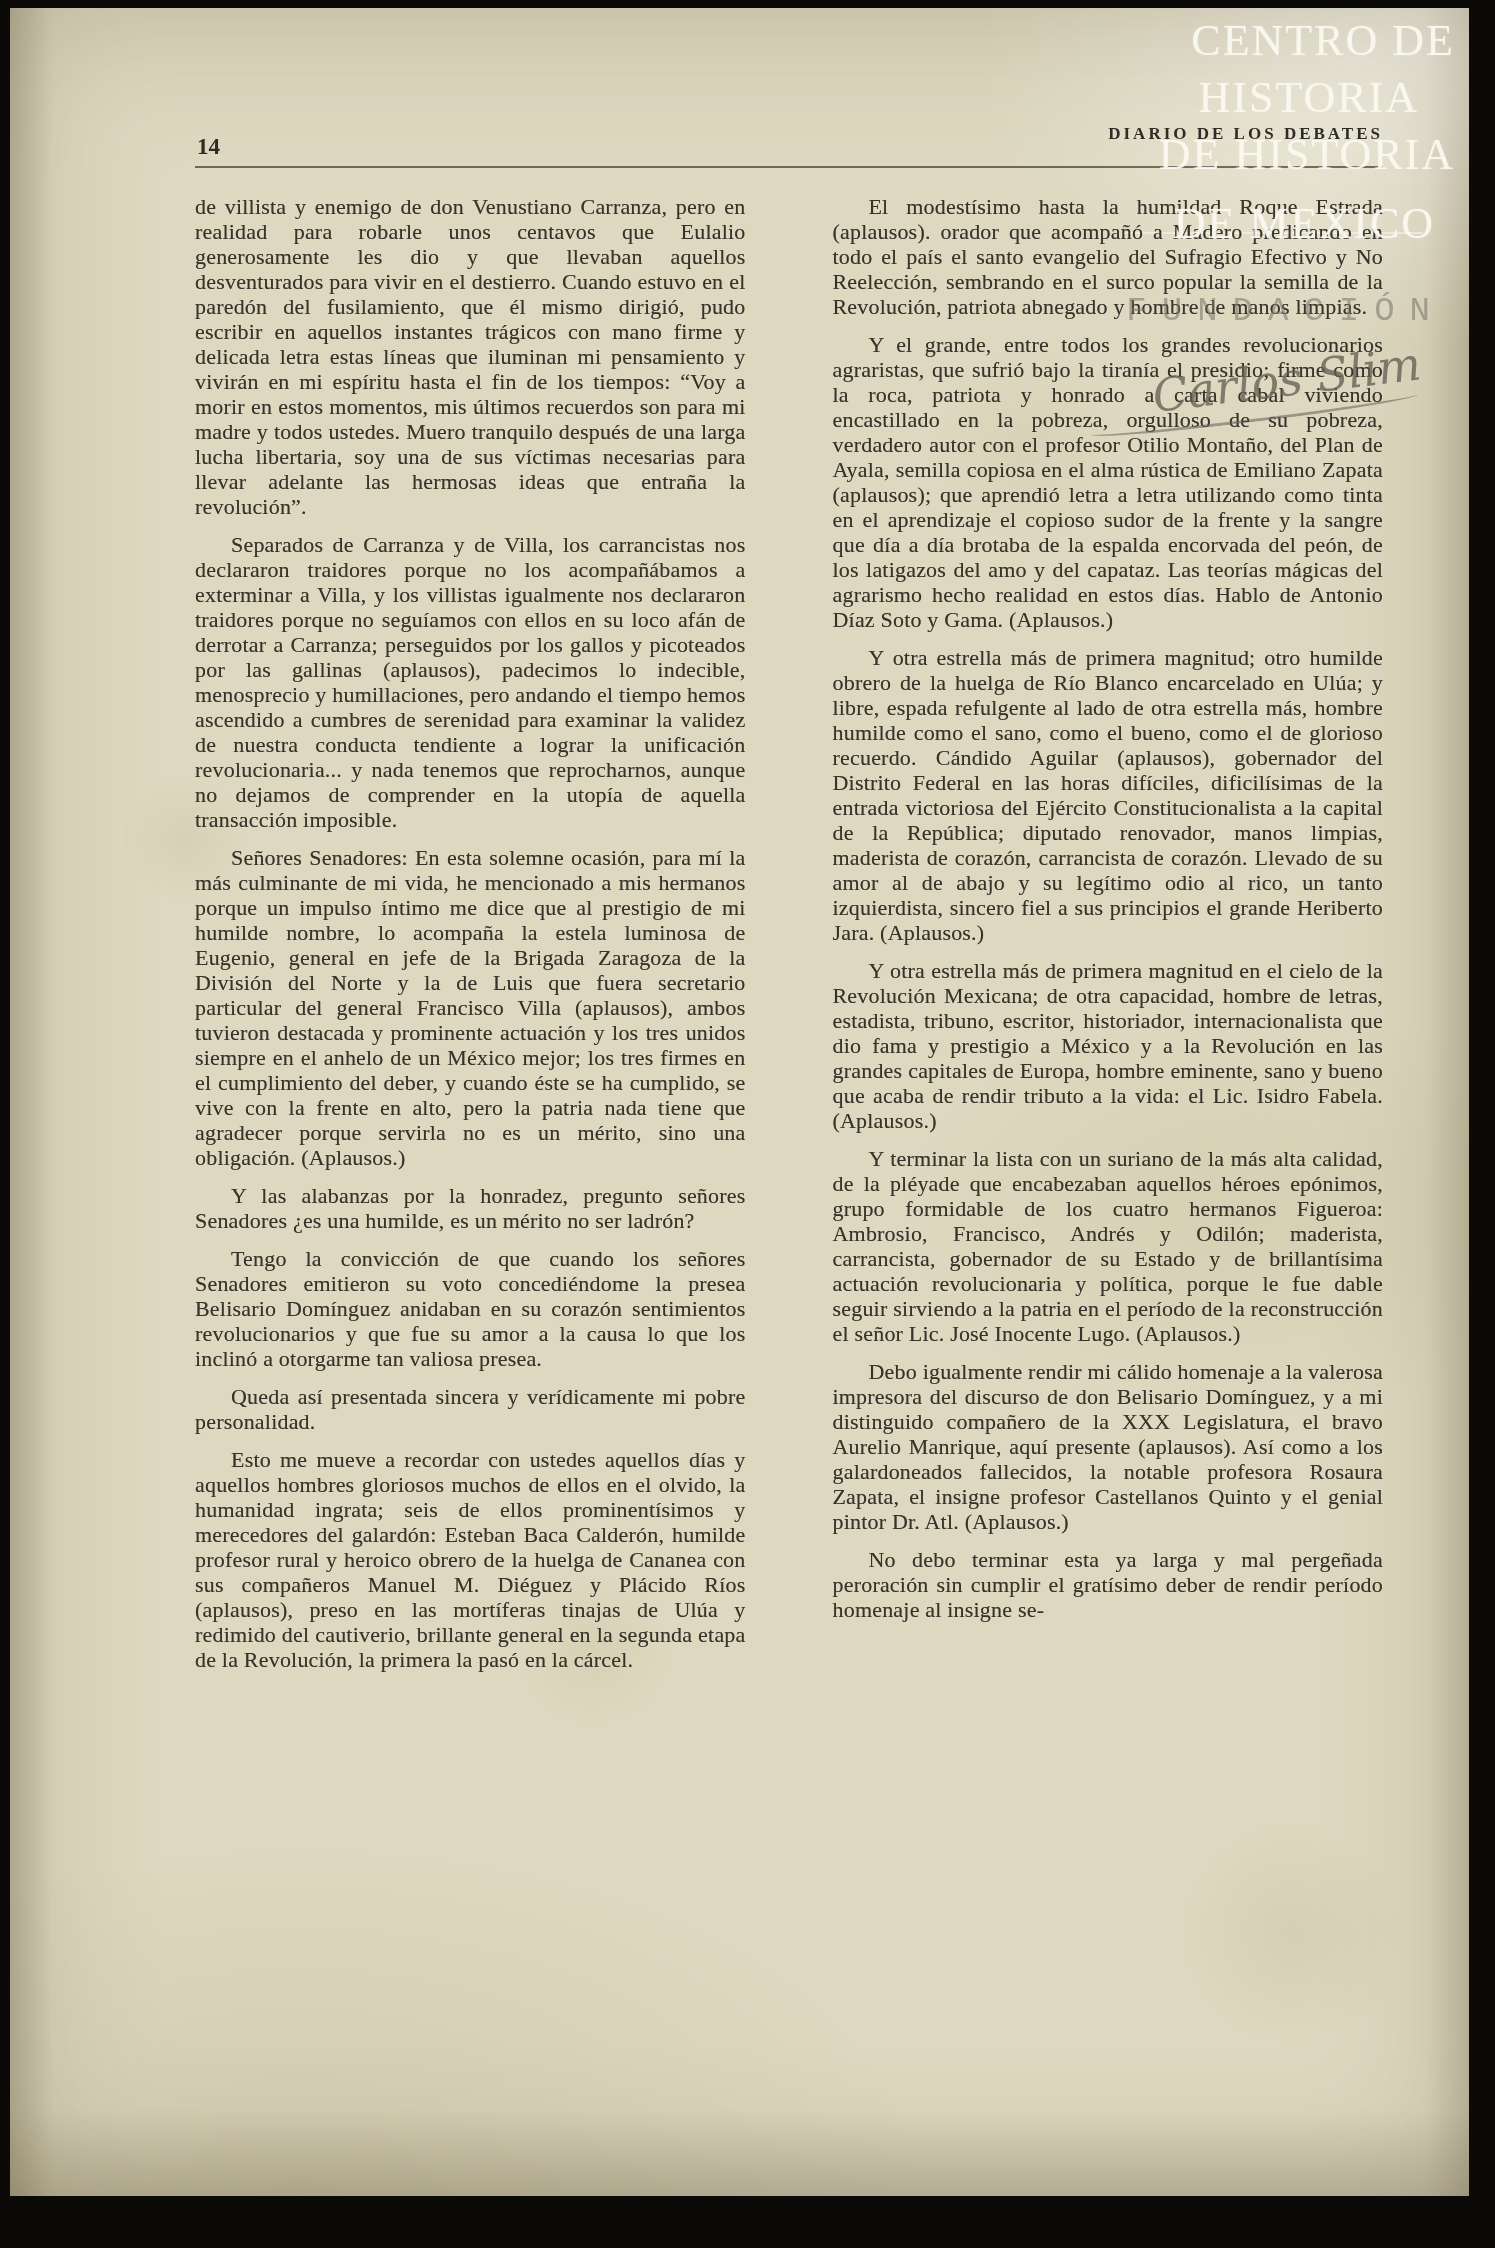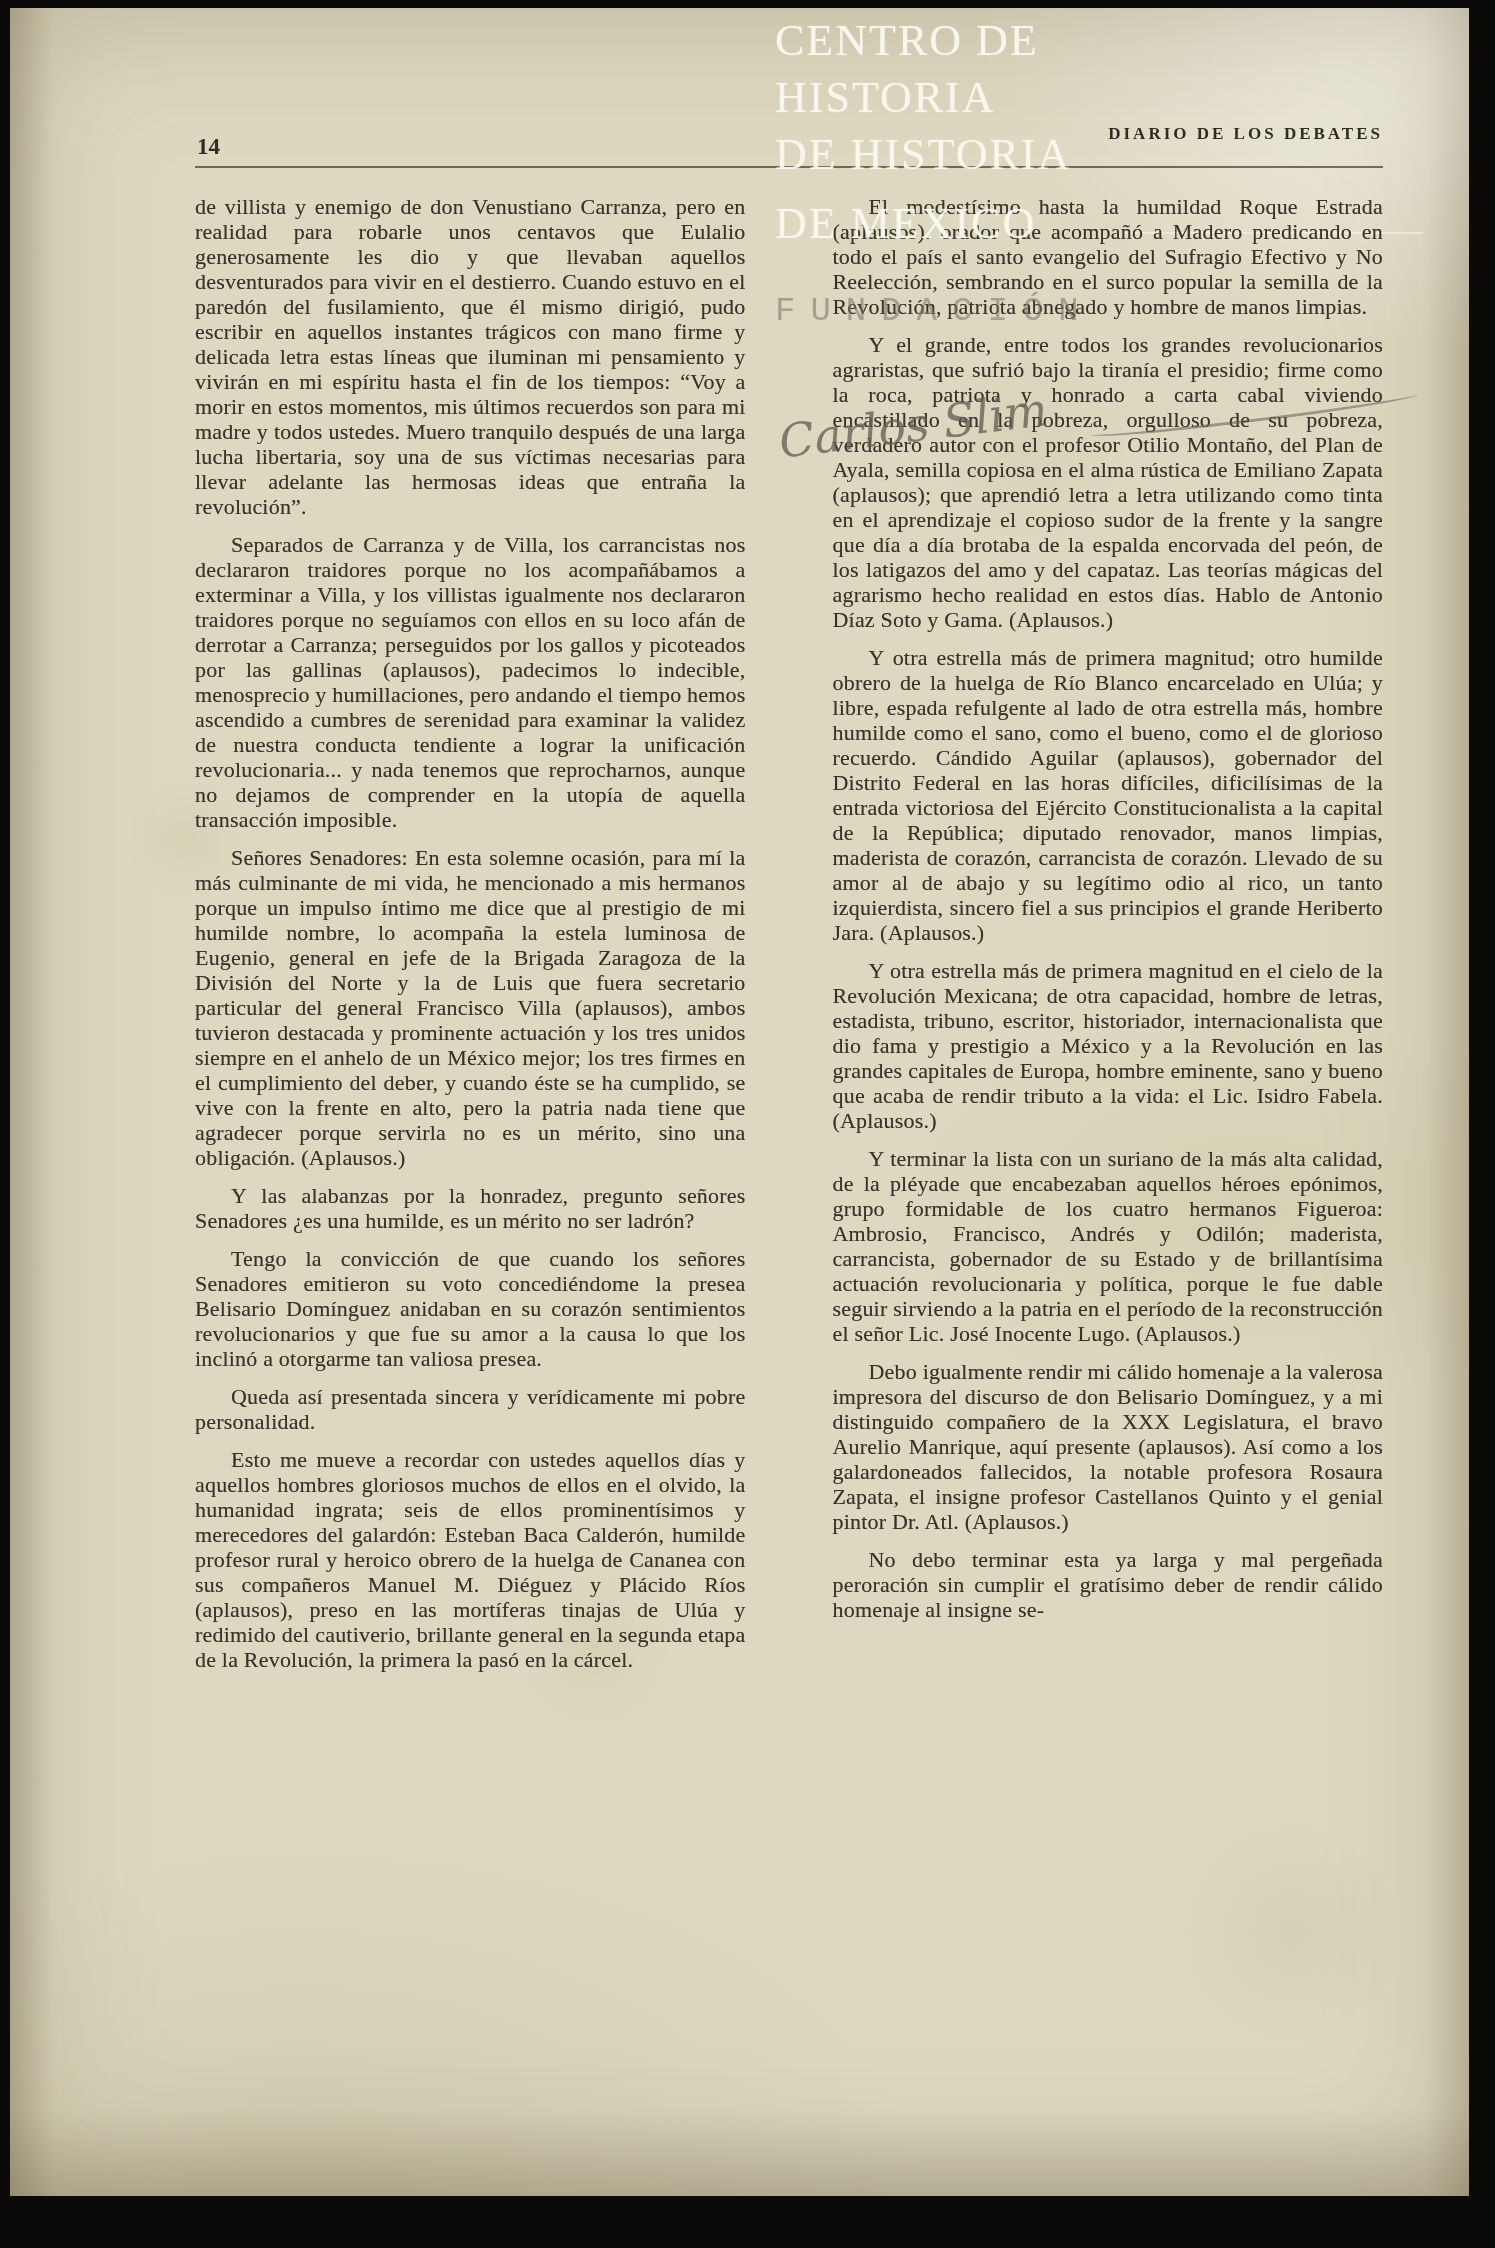--- a/index.html
+++ b/index.html
@@ -104,21 +104,21 @@
       rgba(90,84,66,0.45) 4%,
       rgba(90,84,66,0.45) 96%,
       rgba(90,84,66,0.0));
   }
   
   .watermark {
     position: absolute;
     top: 4px;
     right: 14px;
     width: 680px;
-    text-align: left;
+    text-align: right;
     z-index: 5;
     pointer-events: none;
   }
   .wm-line {
     font-family: "Liberation Serif", serif;
     font-size: 44px;
     line-height: 57px;
     letter-spacing: 2px;
     color: rgba(250,248,240,0.92);
     text-shadow: 0 0 2px rgba(255,255,255,0.35);
@@ -198,19 +198,19 @@
             <p>Esto me mueve a recordar con ustedes aquellos días y aquellos hombres gloriosos muchos de ellos en el olvido, la humanidad ingrata; seis de ellos prominentísimos y merecedores del galardón: Esteban Baca Calderón, humilde profesor rural y heroico obrero de la huelga de Cananea con sus compañeros Manuel M. Diéguez y Plácido Ríos (aplausos), preso en las mortíferas tinajas de Ulúa y redimido del cautiverio, brillante general en la segunda etapa de la Revolución, la primera la pasó en la cárcel.</p>
           </div>
         <div class="col-divider"></div>
         <div class="col col-right">
             <p>El modestísimo hasta la humildad Roque Estrada (aplausos). orador que acompañó a Madero predicando en todo el país el santo evangelio del Sufragio Efectivo y No Reelección, sembrando en el surco popular la semilla de la Revolución, patriota abnegado y hombre de manos limpias.</p>
             <p>Y el grande, entre todos los grandes revolucionarios agraristas, que sufrió bajo la tiranía el presidio; firme como la roca, patriota y honrado a carta cabal viviendo encastillado en la pobreza, orgulloso de su pobreza, verdadero autor con el profesor Otilio Montaño, del Plan de Ayala, semilla copiosa en el alma rústica de Emiliano Zapata (aplausos); que aprendió letra a letra utilizando como tinta en el aprendizaje el copioso sudor de la frente y la sangre que día a día brotaba de la espalda encorvada del peón, de los latigazos del amo y del capataz. Las teorías mágicas del agrarismo hecho realidad en estos días. Hablo de Antonio Díaz Soto y Gama. (Aplausos.)</p>
             <p>Y otra estrella más de primera magnitud; otro humilde obrero de la huelga de Río Blanco encarcelado en Ulúa; y libre, espada refulgente al lado de otra estrella más, hombre humilde como el sano, como el bueno, como el de glorioso recuerdo. Cándido Aguilar (aplausos), gobernador del Distrito Federal en las horas difíciles, dificilísimas de la entrada victoriosa del Ejército Constitucionalista a la capital de la República; diputado renovador, manos limpias, maderista de corazón, carrancista de corazón. Llevado de su amor al de abajo y su legítimo odio al rico, un tanto izquierdista, sincero fiel a sus principios el grande Heriberto Jara. (Aplausos.)</p>
             <p>Y otra estrella más de primera magnitud en el cielo de la Revolución Mexicana; de otra capacidad, hombre de letras, estadista, tribuno, escritor, historiador, internacionalista que dio fama y prestigio a México y a la Revolución en las grandes capitales de Europa, hombre eminente, sano y bueno que acaba de rendir tributo a la vida: el Lic. Isidro Fabela. (Aplausos.)</p>
             <p>Y terminar la lista con un suriano de la más alta calidad, de la pléyade que encabezaban aquellos héroes epónimos, grupo formidable de los cuatro hermanos Figueroa: Ambrosio, Francisco, Andrés y Odilón; maderista, carrancista, gobernador de su Estado y de brillantísima actuación revolucionaria y política, porque le fue dable seguir sirviendo a la patria en el período de la reconstrucción el señor Lic. José Inocente Lugo. (Aplausos.)</p>
             <p>Debo igualmente rendir mi cálido homenaje a la valerosa impresora del discurso de don Belisario Domínguez, y a mi distinguido compañero de la XXX Legislatura, el bravo Aurelio Manrique, aquí presente (aplausos). Así como a los galardoneados fallecidos, la notable profesora Rosaura Zapata, el insigne profesor Castellanos Quinto y el genial pintor Dr. Atl. (Aplausos.)</p>
-            <p>No debo terminar esta ya larga y mal pergeñada peroración sin cumplir el gratísimo deber de rendir cálido homenaje al insigne se-</p>
+            <p>No debo terminar esta ya larga y mal pergeñada peroración sin cumplir el gratísimo deber de rendir período homenaje al insigne se-</p>
           </div>
       </div>
     </div>
 
   </div>
 </div>
 
 </body></html>

